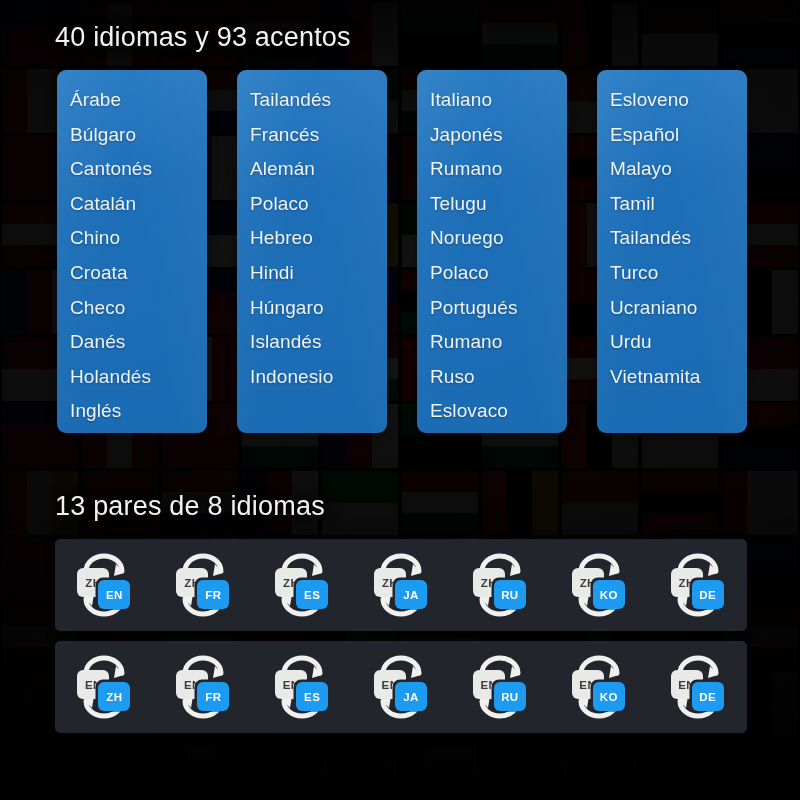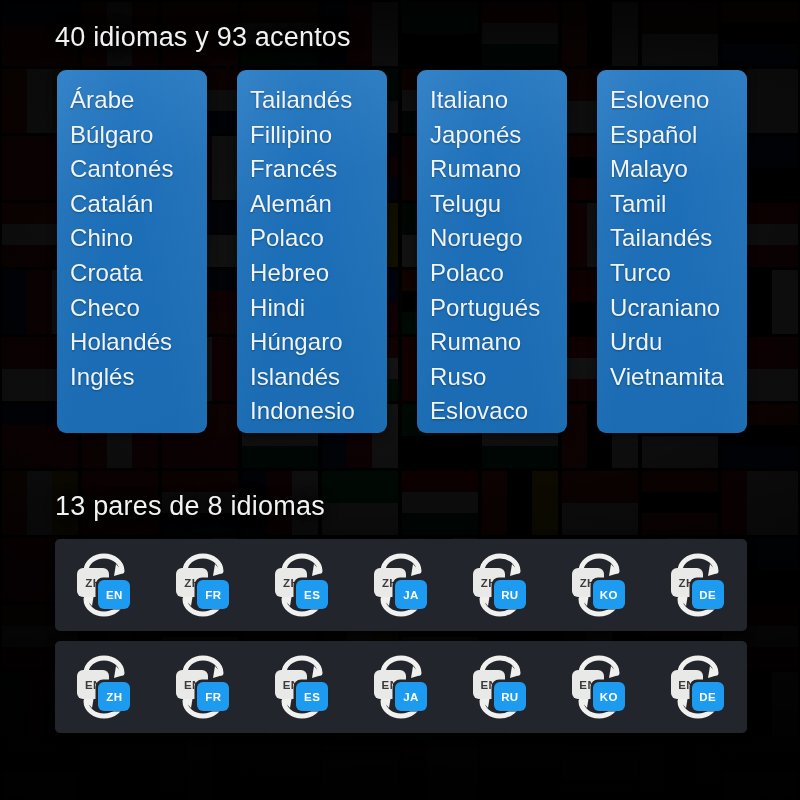--- a/index.html
+++ b/index.html
@@ -68,21 +68,21 @@
     position:absolute; inset:0;
     background:
       linear-gradient(100deg, rgba(255,255,255,.055) 0%, rgba(255,255,255,0) 38%),
       linear-gradient(260deg, rgba(255,255,255,.05) 0%, rgba(255,255,255,0) 45%);
     pointer-events:none;
   }
   .lang-item {
     position:relative;
     z-index:2;
     color:#f0f4f8;
-    font-size:24px;
+    font-size:19px;
     line-height:34.6px;
     font-weight:400;
     letter-spacing:.1px;
     white-space:nowrap;
     text-shadow:0 1px 2px rgba(0,0,0,.3);
   }
 
   
   .pairs-panel {
     position:absolute;
@@ -275,26 +275,26 @@
 
   <div id="language-columns">
       <div class="lang-column">
         <div class="lang-item">Árabe</div>
         <div class="lang-item">Búlgaro</div>
         <div class="lang-item">Cantonés</div>
         <div class="lang-item">Catalán</div>
         <div class="lang-item">Chino</div>
         <div class="lang-item">Croata</div>
         <div class="lang-item">Checo</div>
+        <div class="lang-item">Danés</div>
         <div class="lang-item">Holandés</div>
         <div class="lang-item">Inglés</div>
       </div>
       <div class="lang-column">
         <div class="lang-item">Tailandés</div>
-        <div class="lang-item">Fillipino</div>
         <div class="lang-item">Francés</div>
         <div class="lang-item">Alemán</div>
         <div class="lang-item">Polaco</div>
         <div class="lang-item">Hebreo</div>
         <div class="lang-item">Hindi</div>
         <div class="lang-item">Húngaro</div>
         <div class="lang-item">Islandés</div>
         <div class="lang-item">Indonesio</div>
       </div>
       <div class="lang-column">

